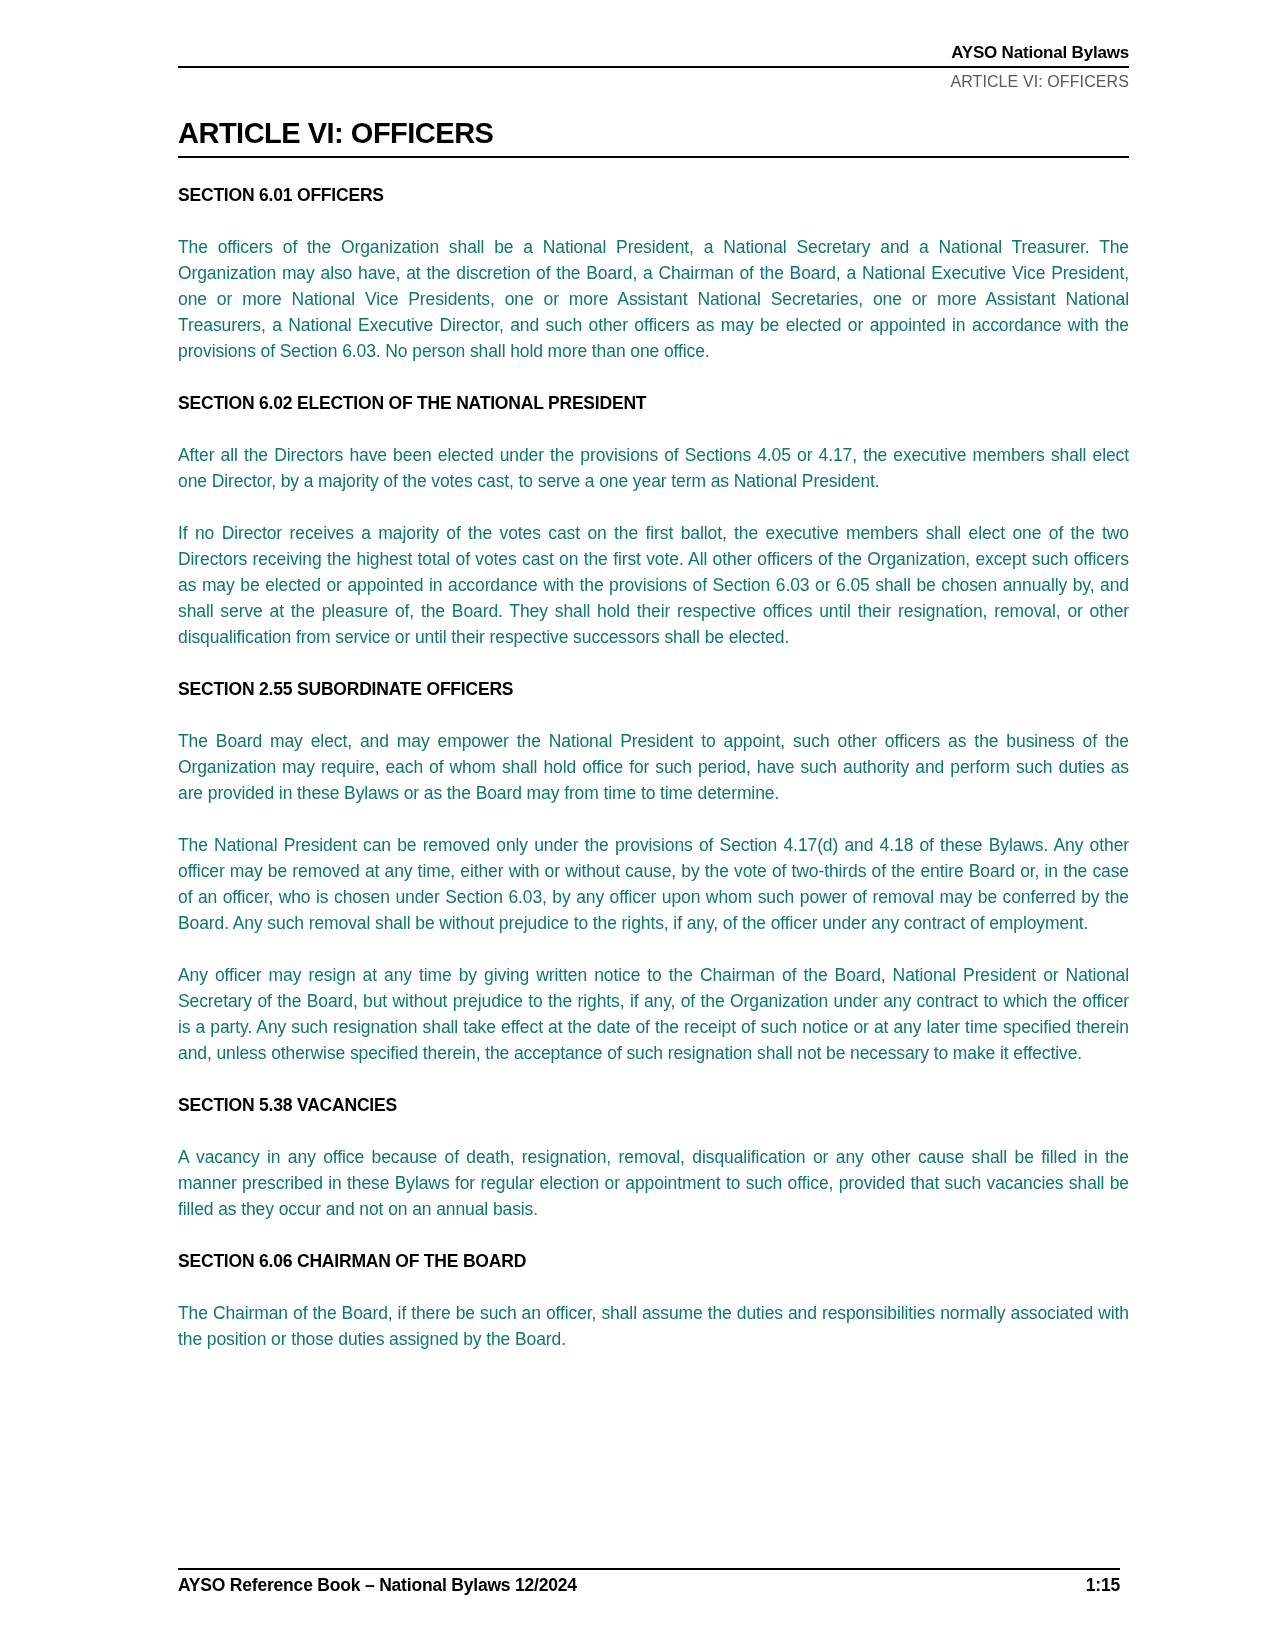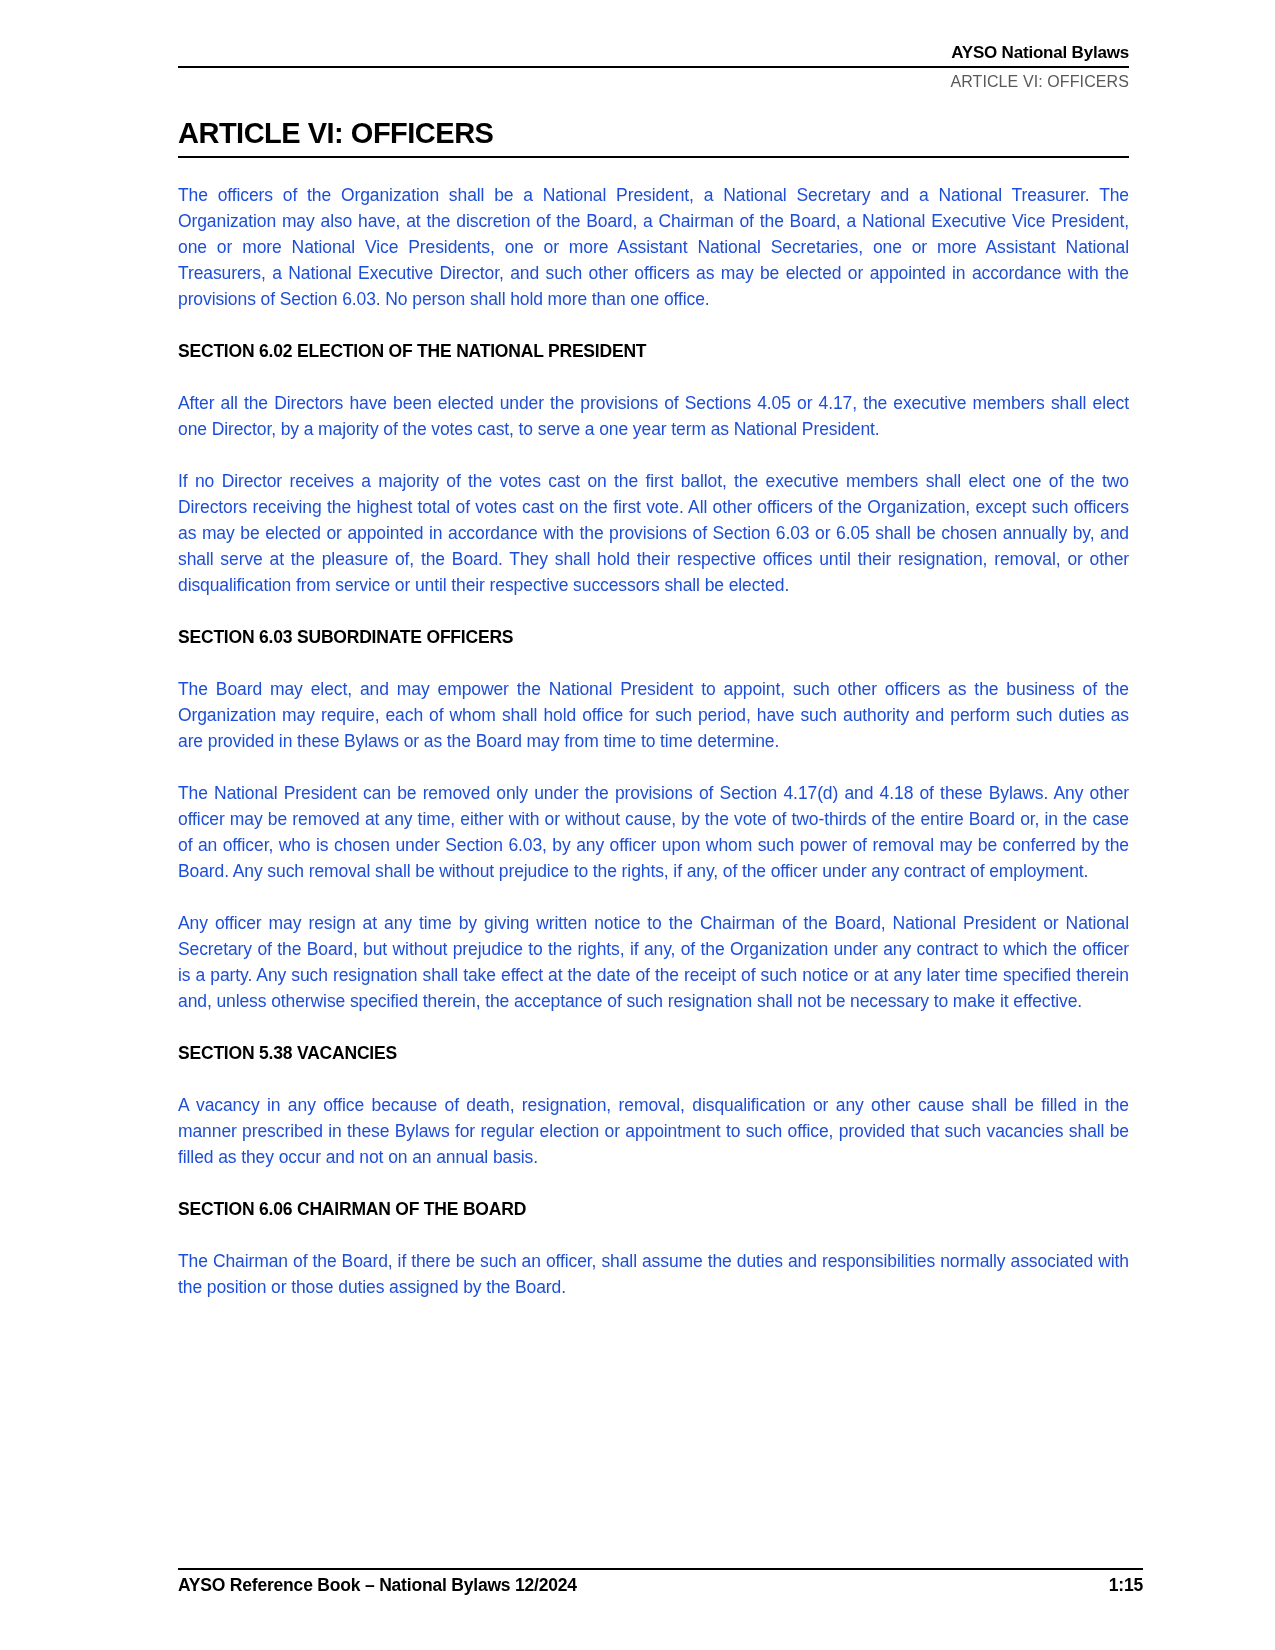--- a/index.html
+++ b/index.html
@@ -59,28 +59,28 @@
     color: #000000;
     letter-spacing: -0.2px;
     margin: 0 0 26px 0;
     line-height: 26px;
   }
   p.body-para {
     font-size: 17.5px;
     margin: 0 0 26px 0;
     line-height: 26px;
     text-align: justify;
-    color: #1d4ed8;
+    color: #0f766e;
     letter-spacing: -0.1px;
   }
   
   .footer {
     position: absolute;
     left: 178px;
-    right: 132px;
+    right: 155px;
     top: 1560px;
     border-top: 2.5px solid #000000;
     padding-top: 5px;
     display: flex;
     justify-content: space-between;
     font-size: 17.5px;
     font-weight: bold;
     color: #000000;
     letter-spacing: -0.2px;
   }
@@ -95,31 +95,32 @@
     <div class="header-rule"></div>
     <div class="header-subtitle">ARTICLE VI: OFFICERS</div>
   </div>
 
   <h1 class="title">ARTICLE VI: OFFICERS</h1>
   <div class="title-rule"></div>
 
   <div class="body">
 
     <section>
+      <h2 class="section-heading">SECTION 6.01 OFFICERS</h2>
       <p class="body-para">The officers of the Organization shall be a National President, a National Secretary and a National Treasurer. The Organization may also have, at the discretion of the Board, a Chairman of the Board, a National Executive Vice President, one or more National Vice Presidents, one or more Assistant National Secretaries, one or more Assistant National Treasurers, a National Executive Director, and such other officers as may be elected or appointed in accordance with the provisions of Section 6.03. No person shall hold more than one office.</p>
     </section>
 
     <section>
       <h2 class="section-heading">SECTION 6.02 ELECTION OF THE NATIONAL PRESIDENT</h2>
       <p class="body-para">After all the Directors have been elected under the provisions of Sections 4.05 or 4.17, the executive members shall elect one Director, by a majority of the votes cast, to serve a one year term as National President.</p>
       <p class="body-para">If no Director receives a majority of the votes cast on the first ballot, the executive members shall elect one of the two Directors receiving the highest total of votes cast on the first vote.  All other officers of the Organization, except such officers as may be elected or appointed in accordance with the provisions of Section 6.03 or 6.05 shall be chosen annually by, and shall serve at the pleasure of, the Board.  They shall hold their respective offices until their resignation, removal, or other disqualification from service or until their respective successors shall be elected.</p>
     </section>
 
     <section>
-      <h2 class="section-heading">SECTION 6.03 SUBORDINATE OFFICERS</h2>
+      <h2 class="section-heading">SECTION 2.55 SUBORDINATE OFFICERS</h2>
       <p class="body-para">The Board may elect, and may empower the National President to appoint, such other officers as the business of the Organization may require, each of whom shall hold office for such period, have such authority and perform such duties as are provided in these Bylaws or as the Board may from time to time determine.</p>
     </section>
 
     <section>
       <p class="body-para">The National President can be removed only under the provisions of Section 4.17(d) and 4.18 of these Bylaws. Any other officer may be removed at any time, either with or without cause, by the vote of two-thirds of the entire Board or, in the case of an officer, who is chosen under Section 6.03, by any officer upon whom such power of removal may be conferred by the Board. Any such removal shall be without prejudice to the rights, if any, of the officer under any contract of employment.</p>
       <p class="body-para">Any officer may resign at any time by giving written notice to the Chairman of the Board, National President or National Secretary of the Board, but without prejudice to the rights, if any, of the Organization under any contract to which the officer is a party. Any such resignation shall take effect at the date of the receipt of such notice or at any later time specified therein and, unless otherwise specified therein, the acceptance of such resignation shall not be necessary to make it effective.</p>
     </section>
 
     <section>
       <h2 class="section-heading">SECTION 5.38 VACANCIES</h2>

